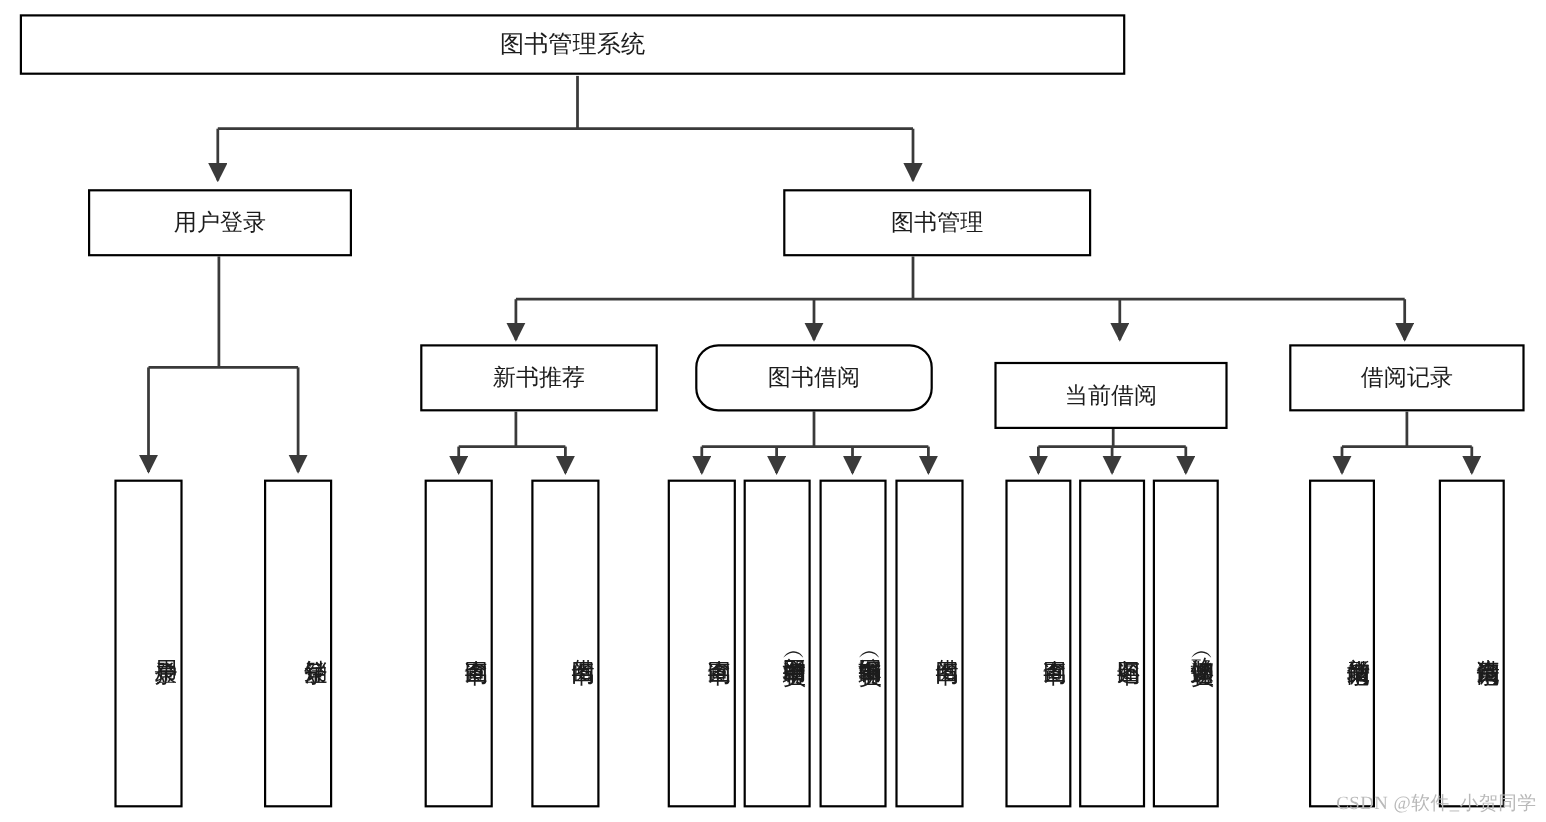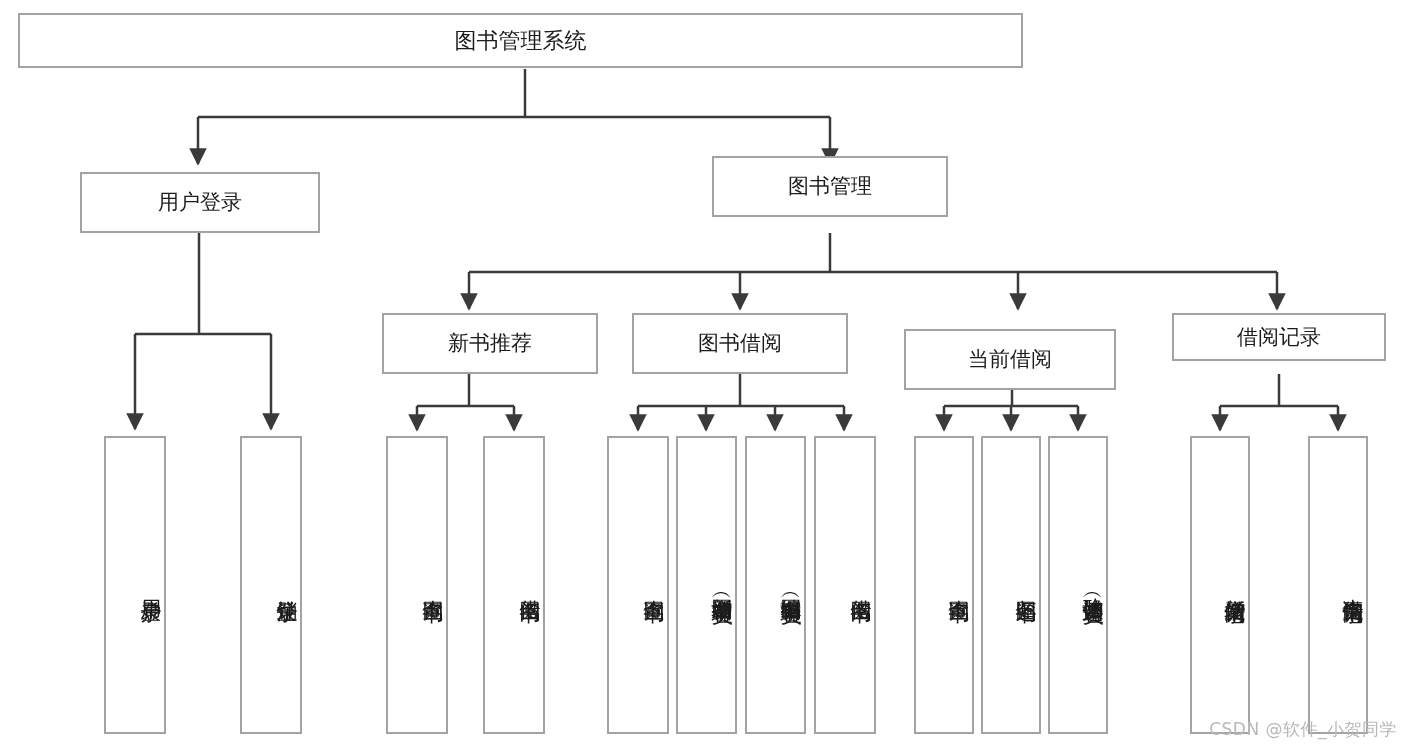--- a/index.html
+++ b/index.html
@@ -23,21 +23,21 @@
     position: absolute;
     left: 0;
     top: 0;
     width: 1405px;
     height: 747px;
     pointer-events: none;
   }
   .node {
     position: absolute;
     background: #ffffff;
-    border: 2px solid #a3a3a3;
+    border: 2px solid #000000;
     display: flex;
     align-items: center;
     justify-content: center;
     color: #1c1c1c;
     line-height: 1.25;
     text-align: center;
   }
   .node.h-node {
     font-size: 21px;
   }
@@ -60,20 +60,21 @@
     max-height: 100%;
   }
   .watermark {
     position: absolute;
     right: 8px;
     bottom: 6px;
     font-size: 17px;
     color: #b9b9b9;
     white-space: nowrap;
     letter-spacing: 0.5px;
+    font-family: Liberation Serif, serif;
   }
 </style>
 </head>
 <body>
 
 <div id="diagram-root">
 
   <svg id="edge-layer" viewBox="0 0 1405 747" width="1405" height="747" xmlns="http://www.w3.org/2000/svg">
     <defs>
       <marker id="arrow" viewBox="0 0 10 10" refX="9" refY="5" markerWidth="7" markerHeight="7" orient="auto-start-reverse">
@@ -127,34 +128,34 @@
     </g>
   </svg>
 
   <div class="node root-node" style="left:18px; top:13px; width:1005px; height:55px;">
     <span class="label">图书管理系统</span>
   </div>
 
   <div class="node h-node" style="left:80px; top:172px; width:240px; height:61px;">
     <span class="label">用户登录</span>
   </div>
-  <div class="node h-node" style="left:712px; top:156px; width:236px; height:61px;">
+  <div class="node h-node" style="left:712px; top:172px; width:280px; height:61px;">
     <span class="label">图书管理</span>
   </div>
 
   <div class="node h-node" style="left:382px; top:313px; width:216px; height:61px;">
     <span class="label">新书推荐</span>
   </div>
-  <div class="node h-node" style="left:632px; top:313px; width:216px; height:61px;">
+  <div class="node h-node" style="left:632px; top:313px; width:216px; height:61px;border-radius:21px;">
     <span class="label">图书借阅</span>
   </div>
   <div class="node h-node" style="left:904px; top:313px; width:212px; height:61px;margin-top:16px;">
     <span class="label">当前借阅</span>
   </div>
-  <div class="node h-node" style="left:1172px; top:313px; width:214px; height:48px;">
+  <div class="node h-node" style="left:1172px; top:313px; width:214px; height:61px;">
     <span class="label">借阅记录</span>
   </div>
 
   <div class="node v-node" style="left:104px; top:436px; width:62px; height:298px;">
     <span class="label">用户登录</span>
   </div>
   <div class="node v-node" style="left:240px; top:436px; width:62px; height:298px;">
     <span class="label">注销登录</span>
   </div>
 

